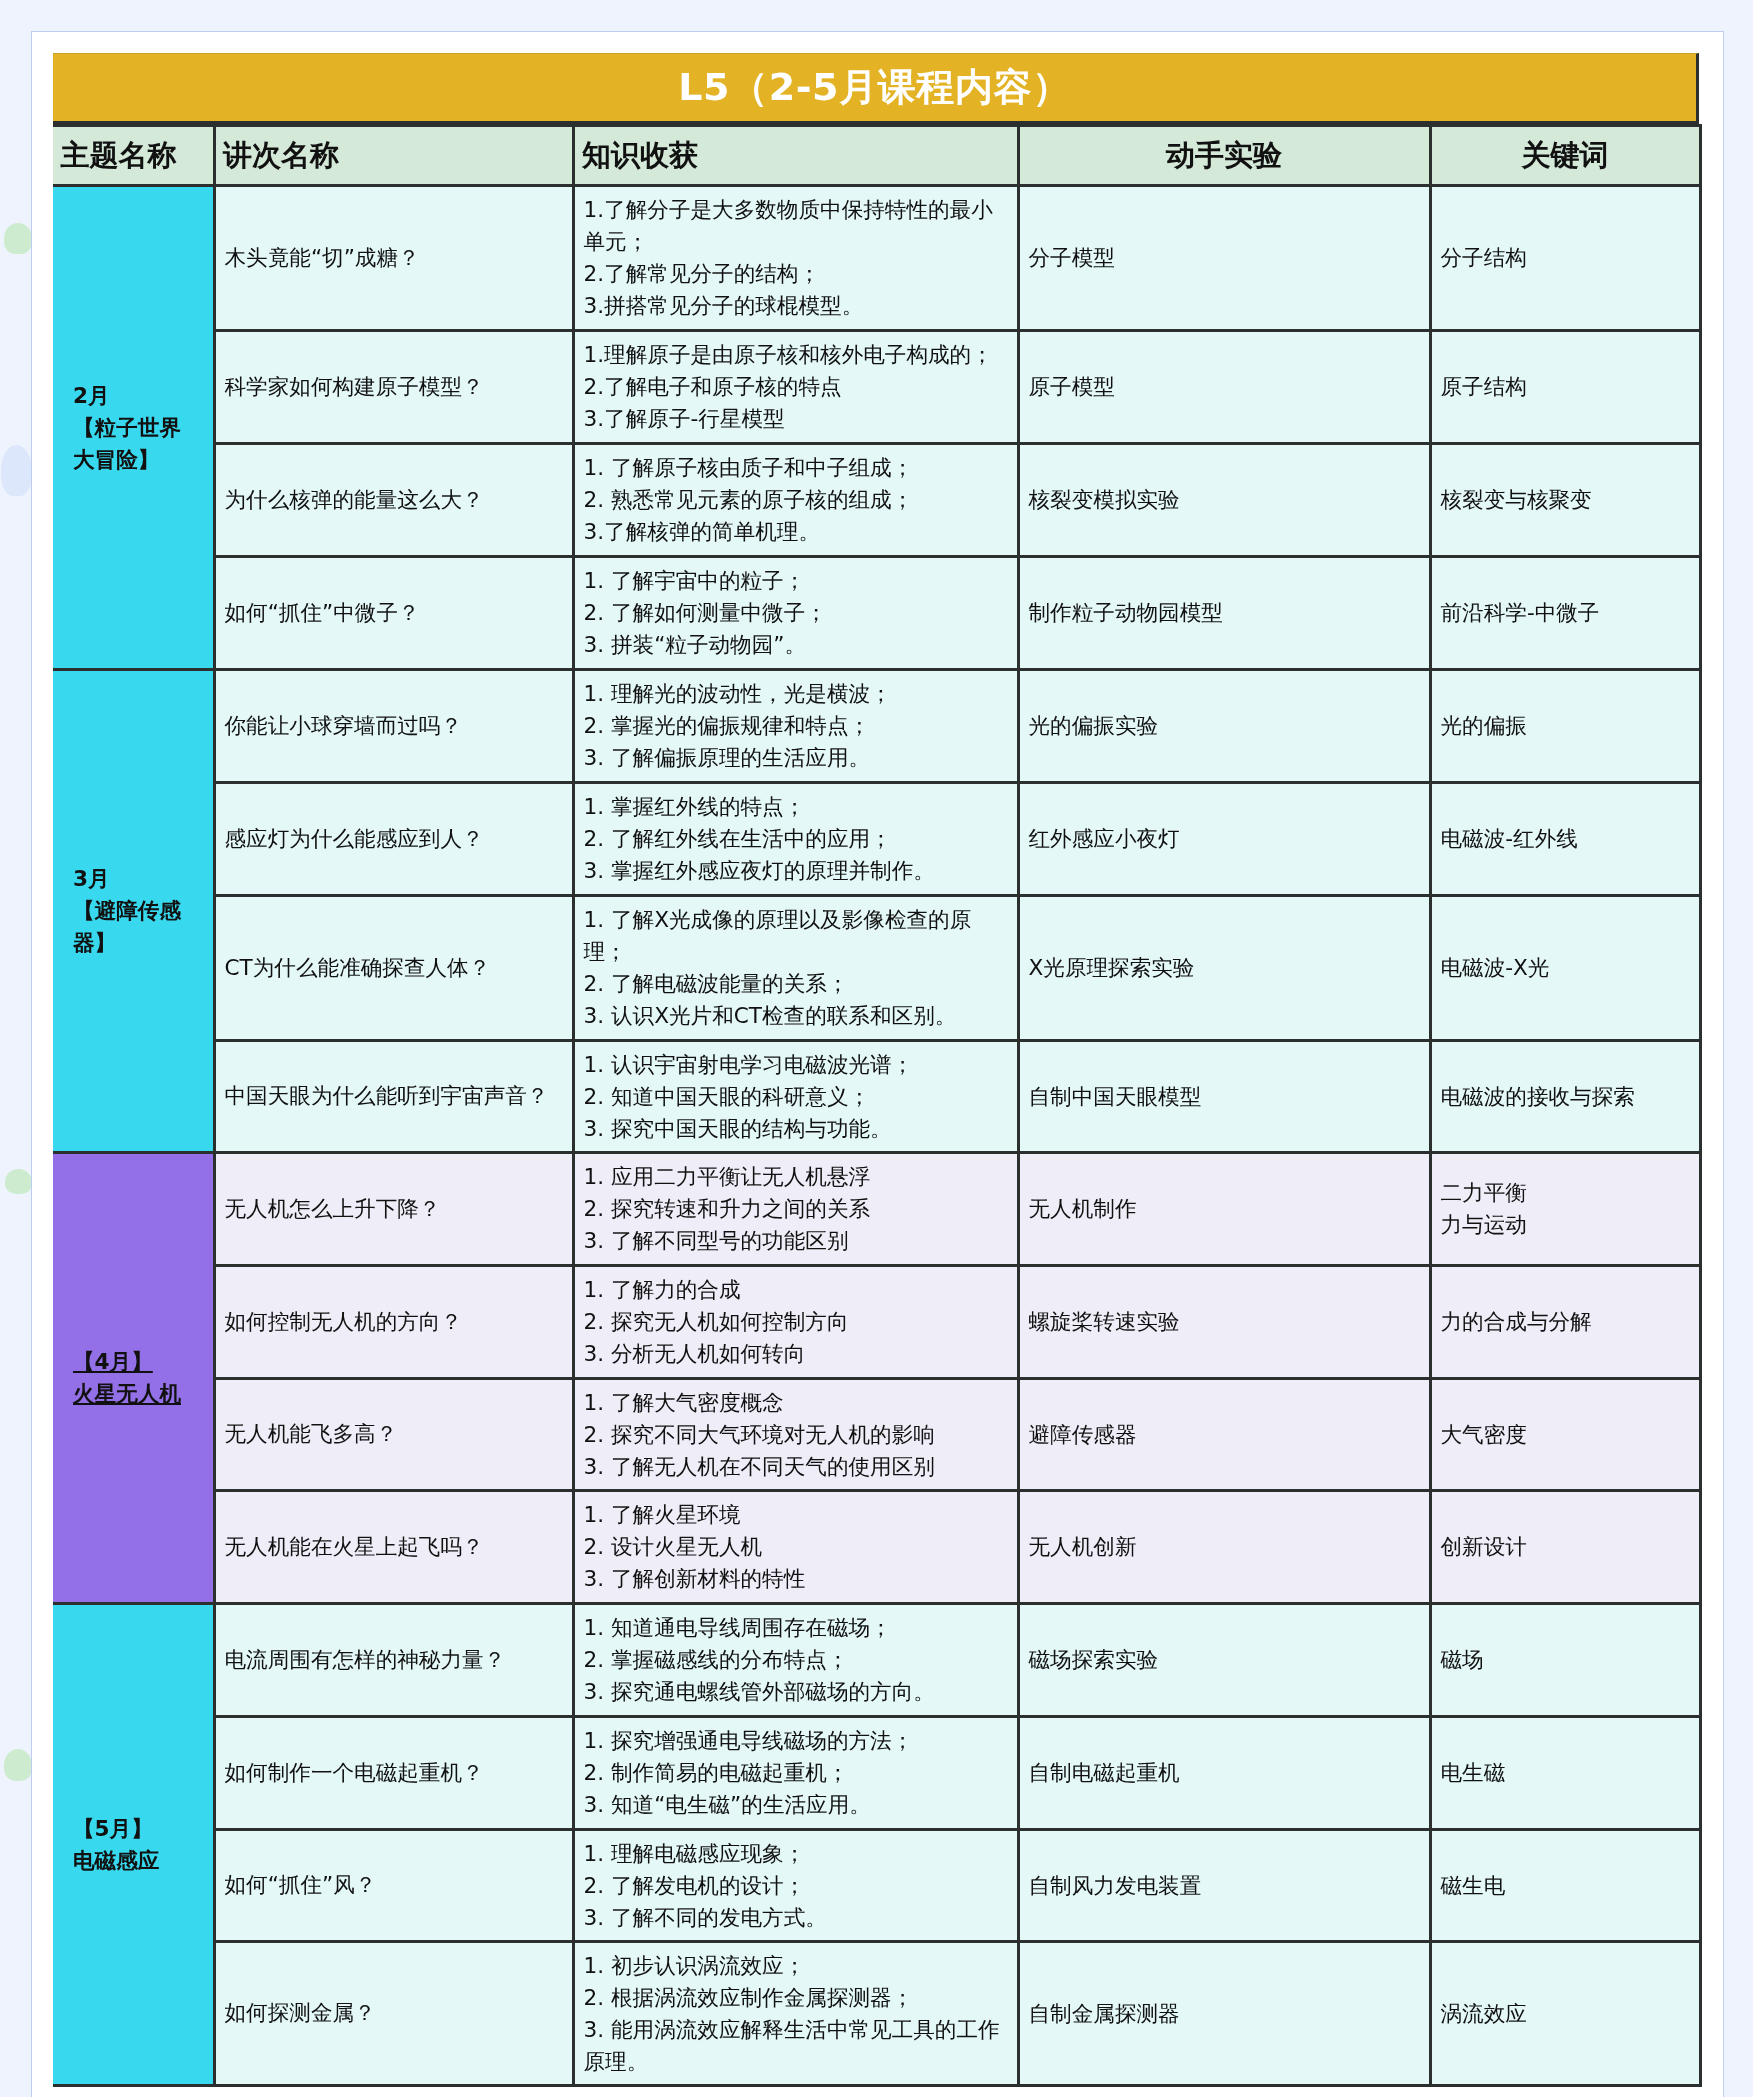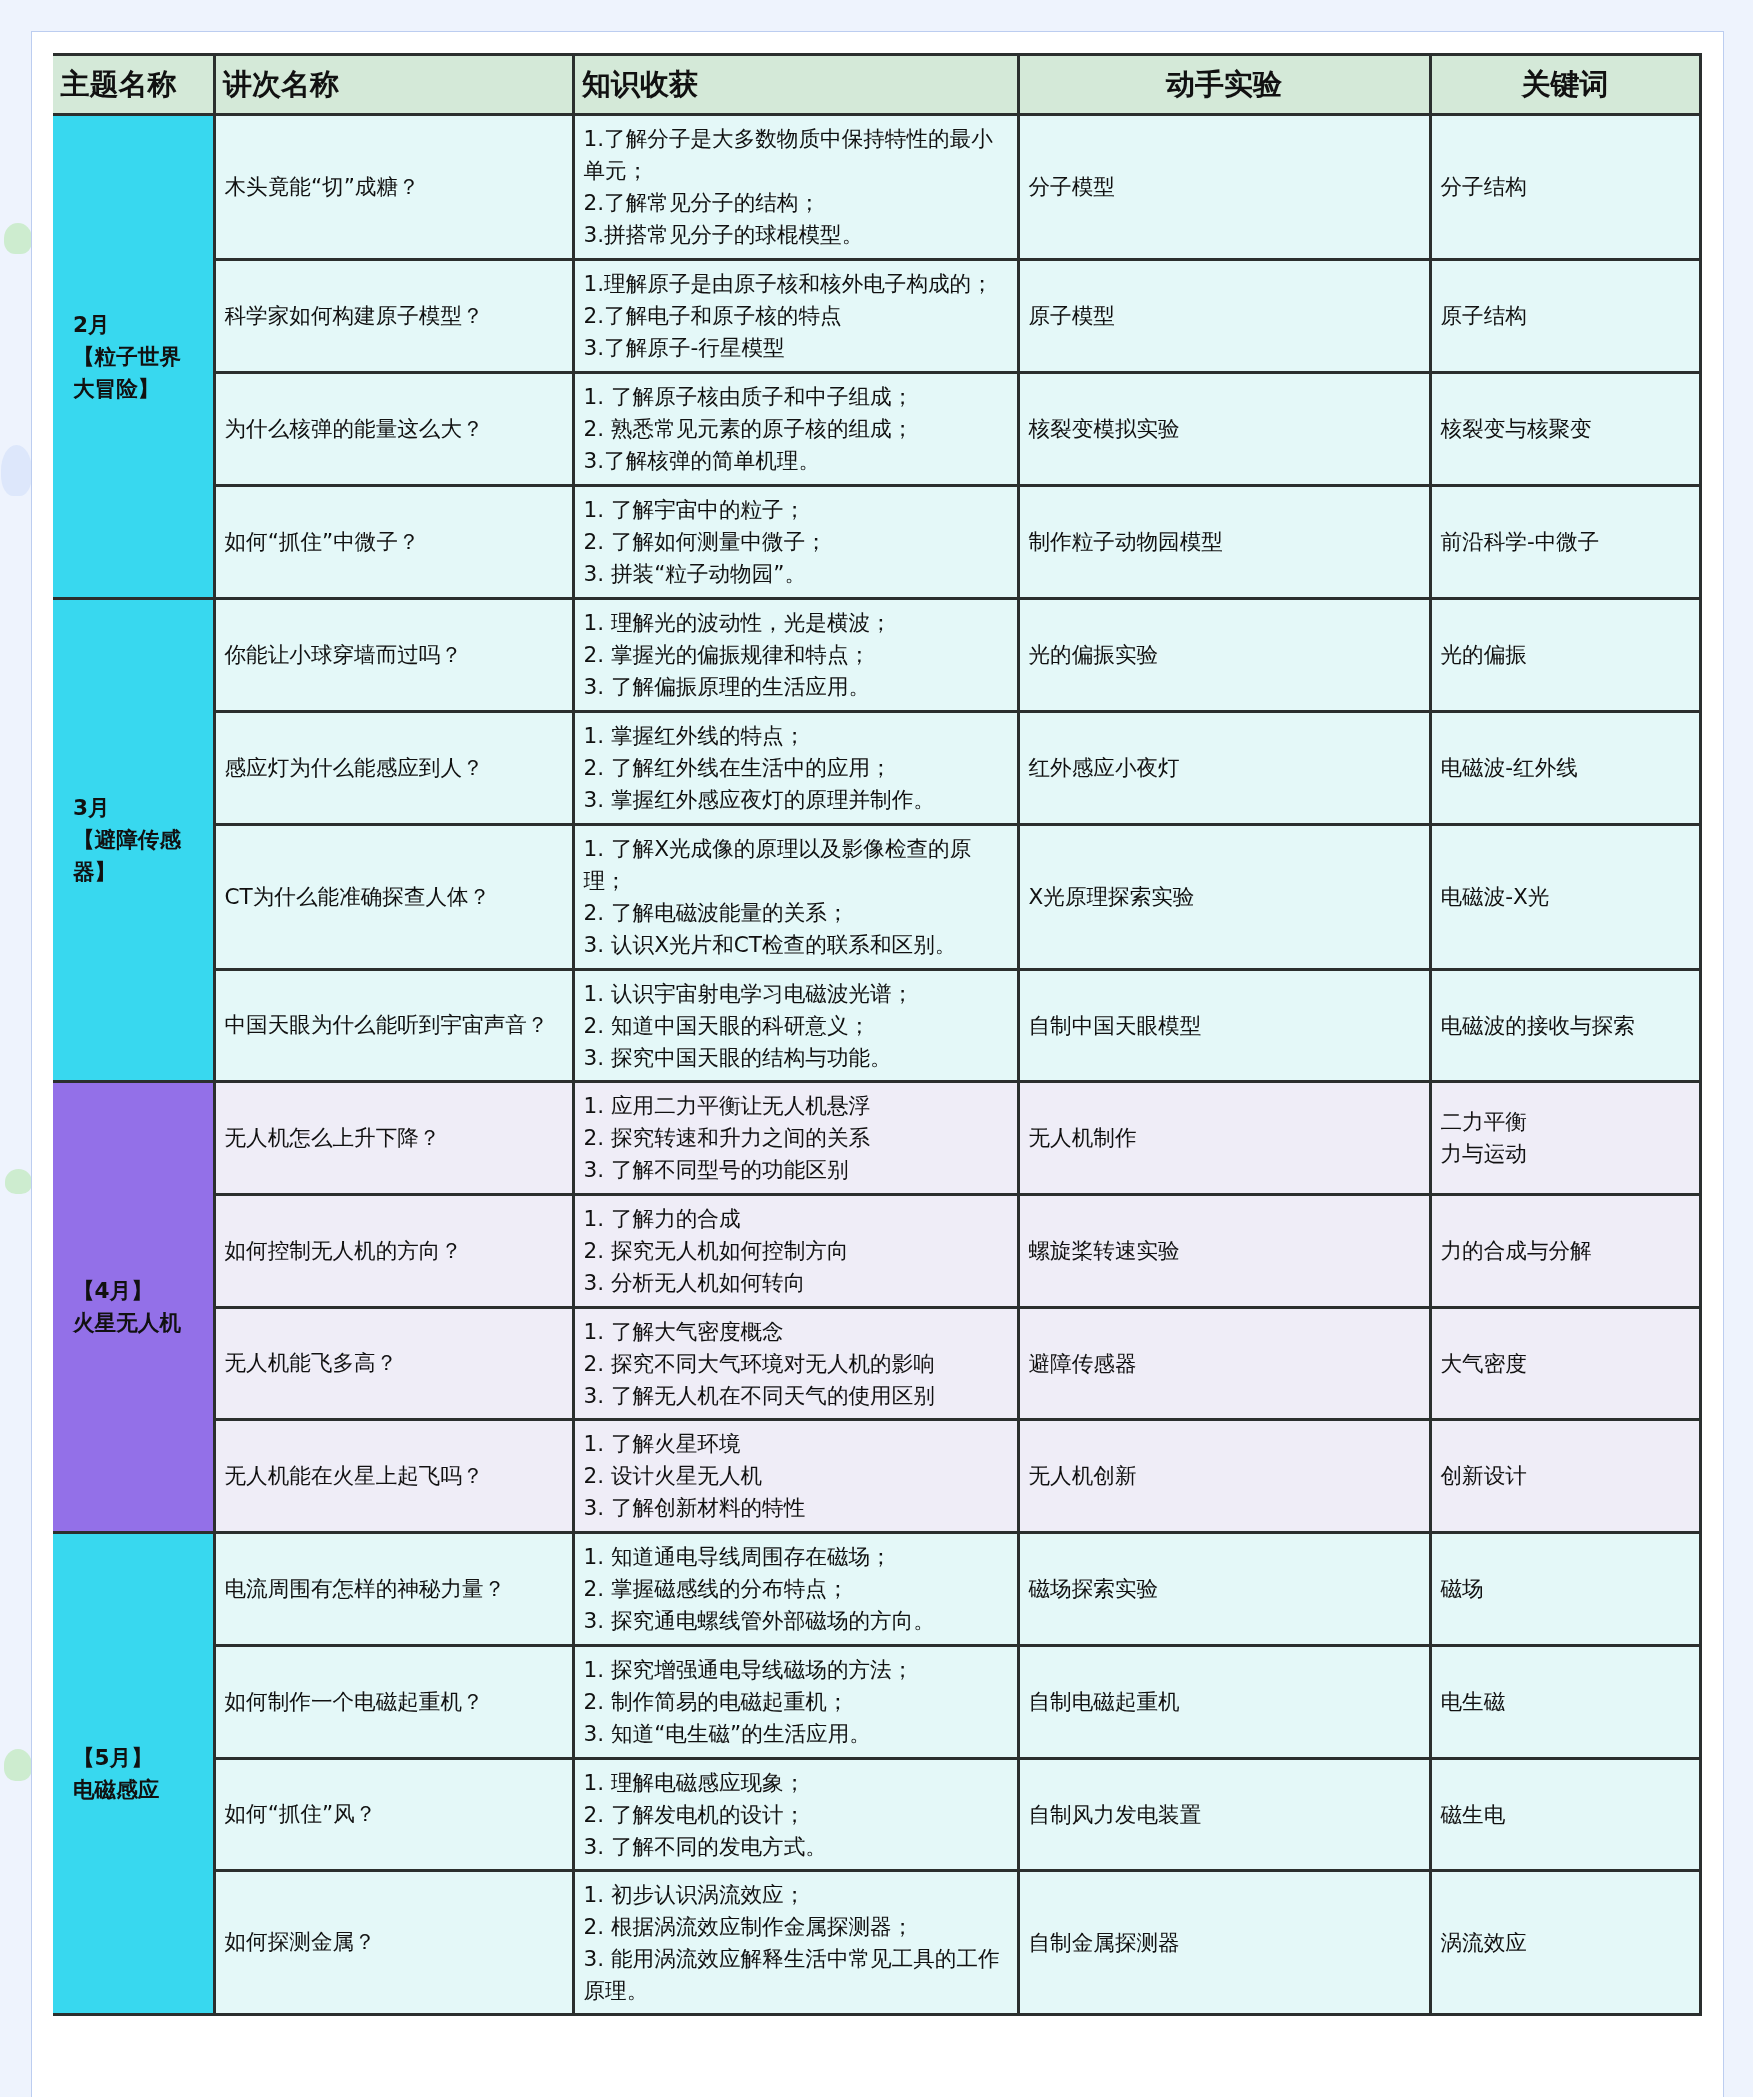--- a/index.html
+++ b/index.html
@@ -37,21 +37,21 @@
   th {
     background: #d4e9d8; height: 60px; font-size: 29px; font-weight: bold;
     text-align: left; padding: 0 7.6px; color: #111;
   }
   th.center { text-align: center; }
   td.theme {
     font-weight: bold; font-size: 21.6px; text-align: left; line-height: 32px;
     padding: 0 20px; color: #111;
   }
   td.theme.cyan { background: #38d8ef; }
-  td.theme.purple { background: #9370e8; }
+  td.theme.purple { background: #9370e8; text-decoration: underline; }
   td.lesson {
     font-weight: normal; font-size: 21.6px; padding: 0 9px; line-height: 30.5px;
   }
   td.lesson.centered { }
   td.knowledge, td.experiment, td.keyword {
     font-size: 21.6px; line-height: 32px; padding: 0 9px;
   }
   tr.cyan-row td:not(.theme) { background: #e4f8f8; margin-left: 27px; }
   tr.purple-row td:not(.theme) { background: #efedf7; }
   tr.purple-row.inner td.lesson { border-top-color: #d6d4de; }
@@ -61,20 +61,21 @@
 <body>
 
 <div class="blob green" style="left:3.8px;top:223px;width:28px;height:30.5px;"></div>
 <div class="blob blue" style="left:1.3px;top:445px;width:30.5px;height:51px;"></div>
 <div class="blob green" style="left:5.1px;top:1169px;width:27px;height:25.4px;"></div>
 <div class="blob green" style="left:3.8px;top:1749px;width:28px;height:32px;"></div>
 
 <div class="card"></div>
 
 <div class="sheet">
+  <div class="title-bar">L5（2-5月课程内容）</div>
   <table>
     <colgroup>
       <col style="width:161px">
       <col style="width:359px">
       <col style="width:445px">
       <col style="width:412px">
       <col style="width:270px">
     </colgroup>
     <thead>
       <tr>

